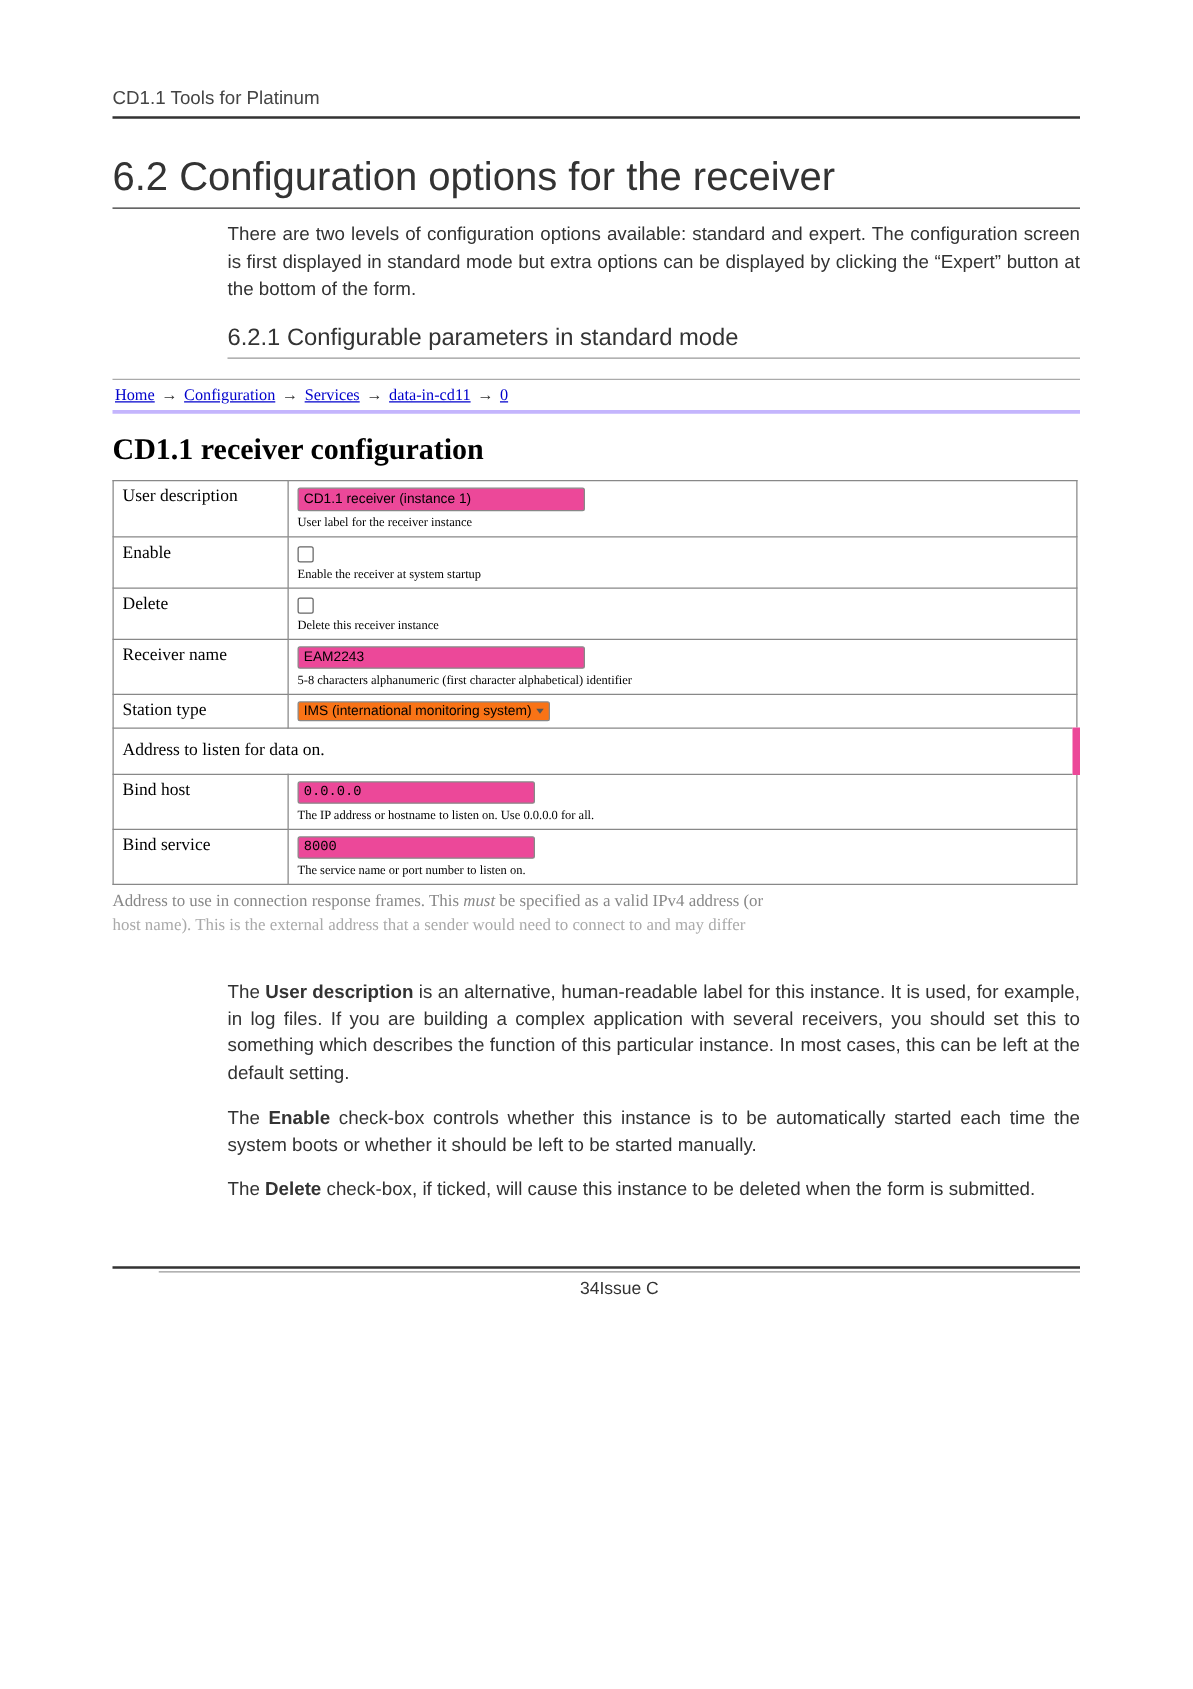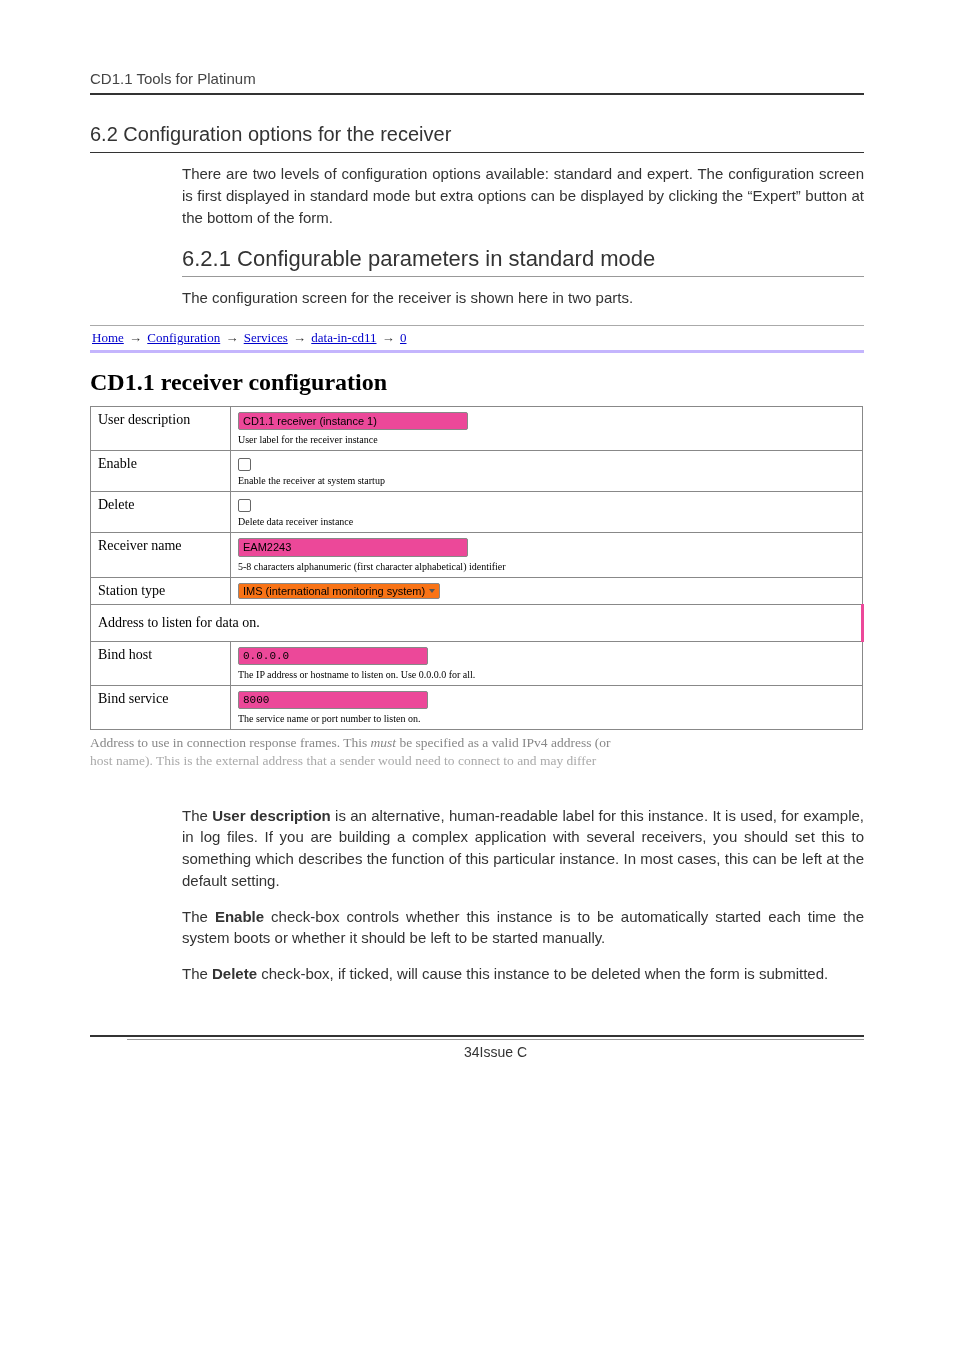--- a/index.html
+++ b/index.html
@@ -15,39 +15,39 @@
     box-sizing: border-box;
   }
   .running-header {
     font-size: 15px;
     color: #444;
     padding-bottom: 6px;
     border-bottom: 2px solid #333;
     margin-bottom: 28px;
   }
   h1.section-title {
-    font-size: 20px;
+    font-size: 32px;
     font-weight: normal;
     color: #333;
     margin: 0 0 4px 0;
     padding-bottom: 6px;
     border-bottom: 1px solid #333;
   }
   .body-indent {
     margin-left: 92px;
     margin-right: 0;
   }
   p.body {
     font-size: 15px;
     line-height: 1.45;
     text-align: justify;
     margin: 10px 0 14px 0;
   }
   h2.subsection {
-    font-size: 22px;
+    font-size: 19px;
     font-weight: normal;
     color: #333;
     margin: 18px 0 4px 0;
     padding-bottom: 4px;
     border-bottom: 1px solid #999;
   }
   .screenshot {
     margin: 16px 0 8px 0;
   }
   .breadcrumb-bar {
@@ -83,21 +83,21 @@
     border: 1px solid #888;
     padding: 5px 7px;
     vertical-align: top;
   }
   table.config td.label {
     width: 125px;
     white-space: nowrap;
   }
   table.config td.section-row {
     border-left: 1px solid #888;
-    border-right: 3px solid #ec4899;
+    border-right: 6px solid #ec4899;
     padding: 10px 7px;
     margin-left: 47px;
   }
   .fake-input {
     display: inline-block;
     border: 1px solid #888;
     border-radius: 2px;
     padding: 1px 4px;
     font-family: Arial, sans-serif;
     font-size: 11px;
@@ -162,21 +162,20 @@
 
   <div class="running-header">CD1.1 Tools for Platinum</div>
 
   <h1 class="section-title">6.2 Configuration options for the receiver</h1>
 
   <div class="body-indent">
     <p class="body" style="text-align-last:left;">There are two levels of configuration options available: standard and expert.  The configuration screen is first displayed in standard mode but extra options can be displayed by clicking the “Expert” button at the bottom of the form.</p>
 
     <h2 class="subsection">6.2.1 Configurable parameters in standard mode</h2>
 
-    <p class="body">The configuration screen for the receiver is shown here in two parts.</p>
   </div>
 
   <div class="screenshot">
 
     <div class="breadcrumb-bar">
       <a href="#">Home</a>
       <span class="sep">→</span>
       <a href="#">Configuration</a>
       <span class="sep">→</span>
       <a href="#">Services</a>
@@ -201,21 +200,21 @@
         <td class="label">Enable</td>
         <td>
           <span class="fake-checkbox"></span>
           <span class="helptext">Enable the receiver at system startup</span>
         </td>
       </tr>
       <tr>
         <td class="label">Delete</td>
         <td>
           <span class="fake-checkbox"></span>
-          <span class="helptext">Delete data receiver instance</span>
+          <span class="helptext">Delete this receiver instance</span>
         </td>
       </tr>
       <tr>
         <td class="label">Receiver name</td>
         <td>
           <span class="fake-input">EAM2243</span>
           <span class="helptext">5-8 characters alphanumeric (first character alphabetical) identifier</span>
         </td>
       </tr>
       <tr>

